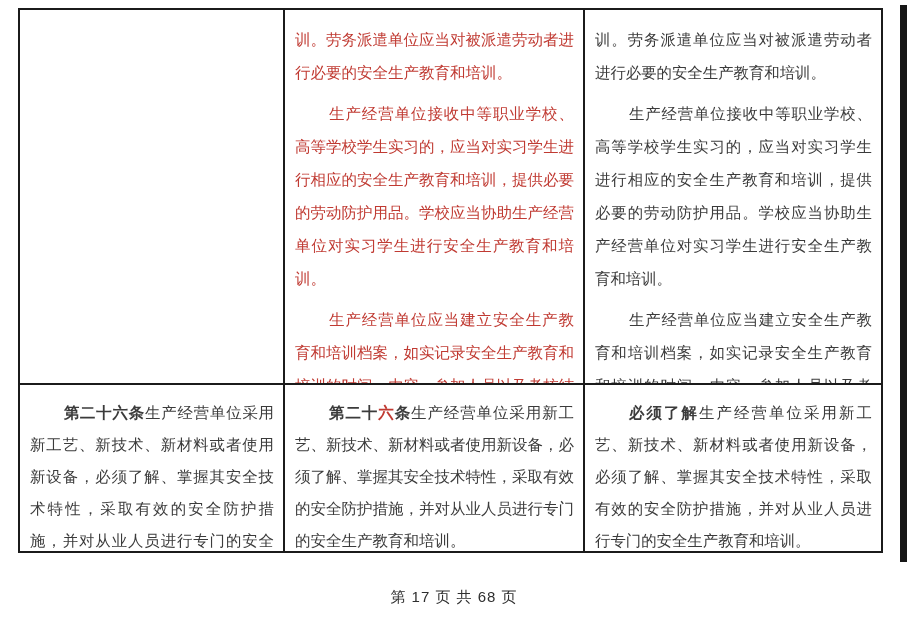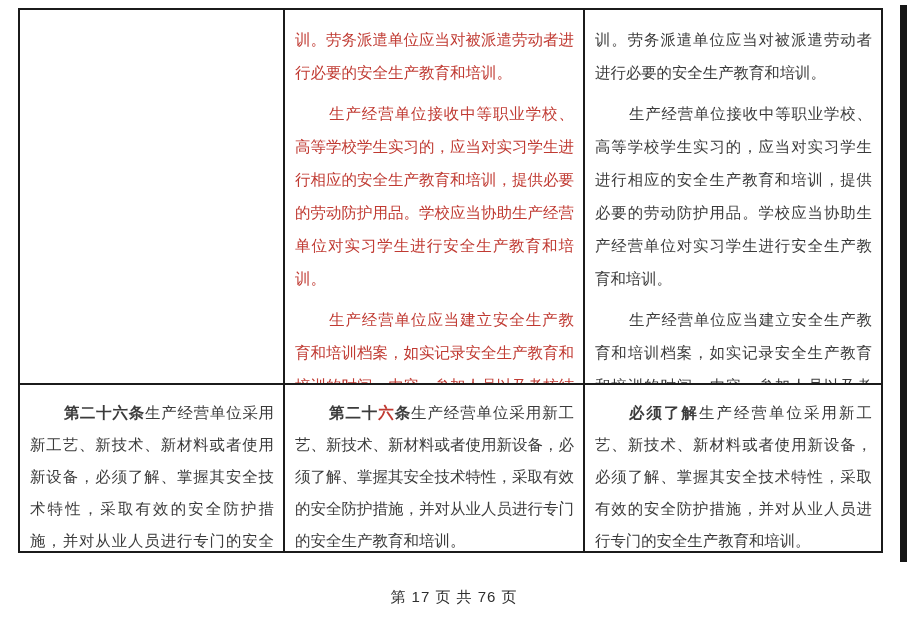--- a/index.html
+++ b/index.html
@@ -95,15 +95,15 @@
     </div>
 
     <div class="cell col-3 row-2">
       <p class="indent"><span class="article-heading">必须了解</span><span class="article-heading gap"></span><span>生产经营单位采用新工艺、新技术、新材料或者使用新设备，必须了解、掌握其安全技术特性，采取有效的安全防护措施，并对从业人员进行专门的安全生产教育和培训。</span></p>
     </div>
 
   </div>
 
   <div class="scan-strip"></div>
 
-  <div class="footer">第 17 页 共 76 页</div>
+  <div class="footer">第 17 页 共 68 页</div>
 
 </div>
 
 </body></html>

